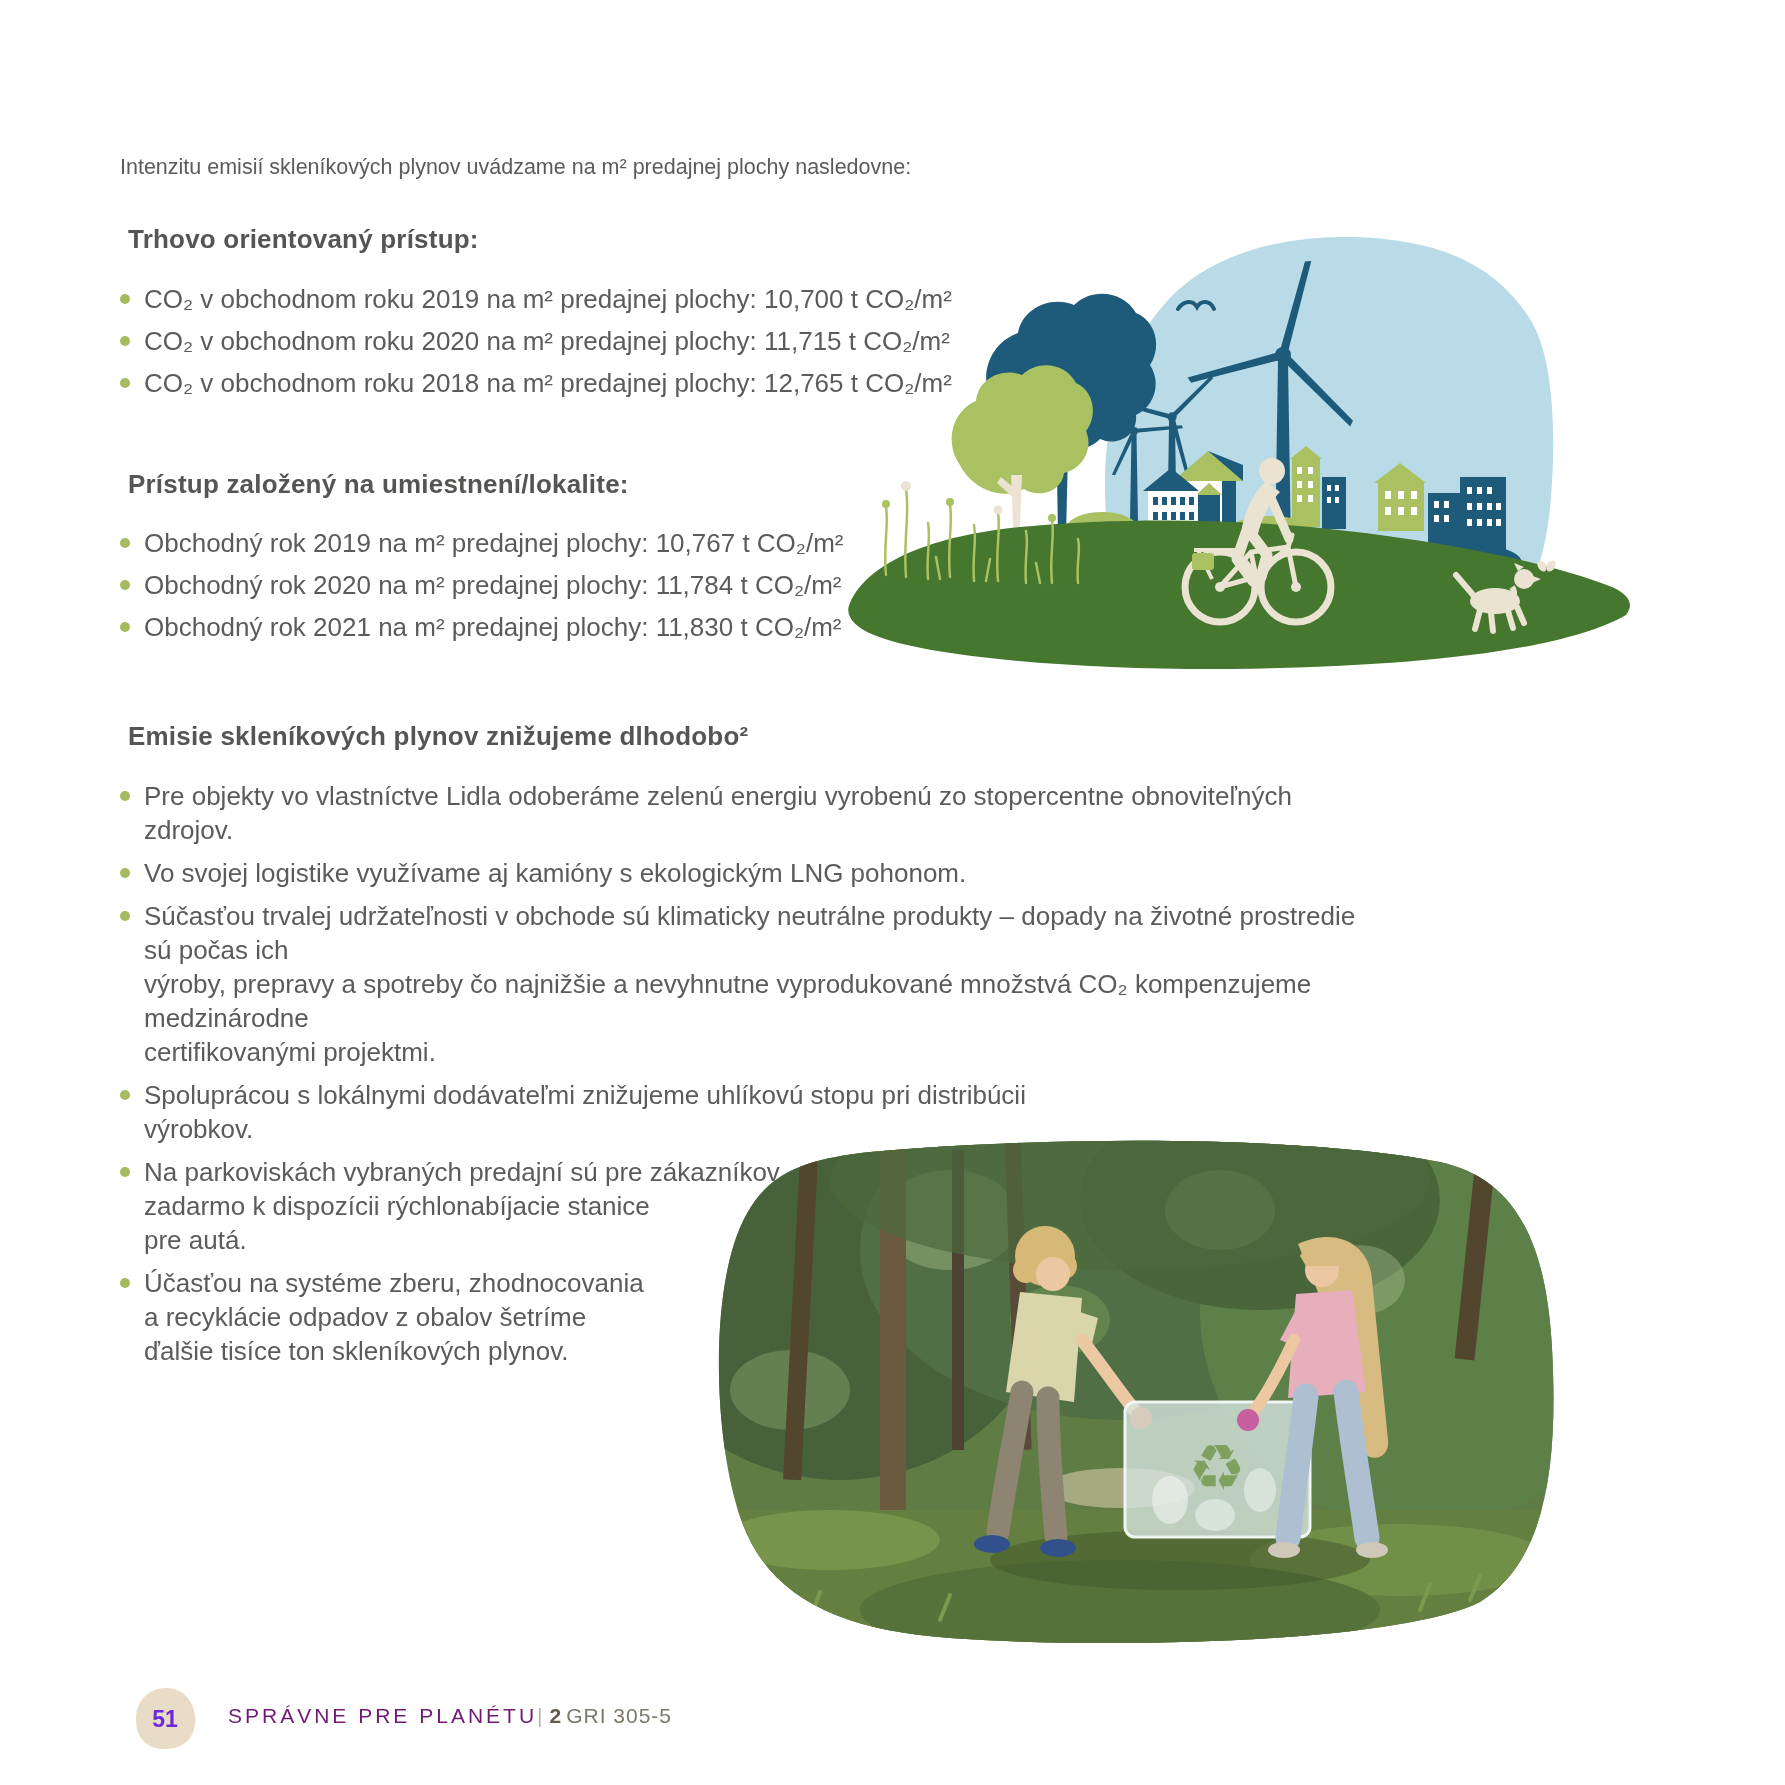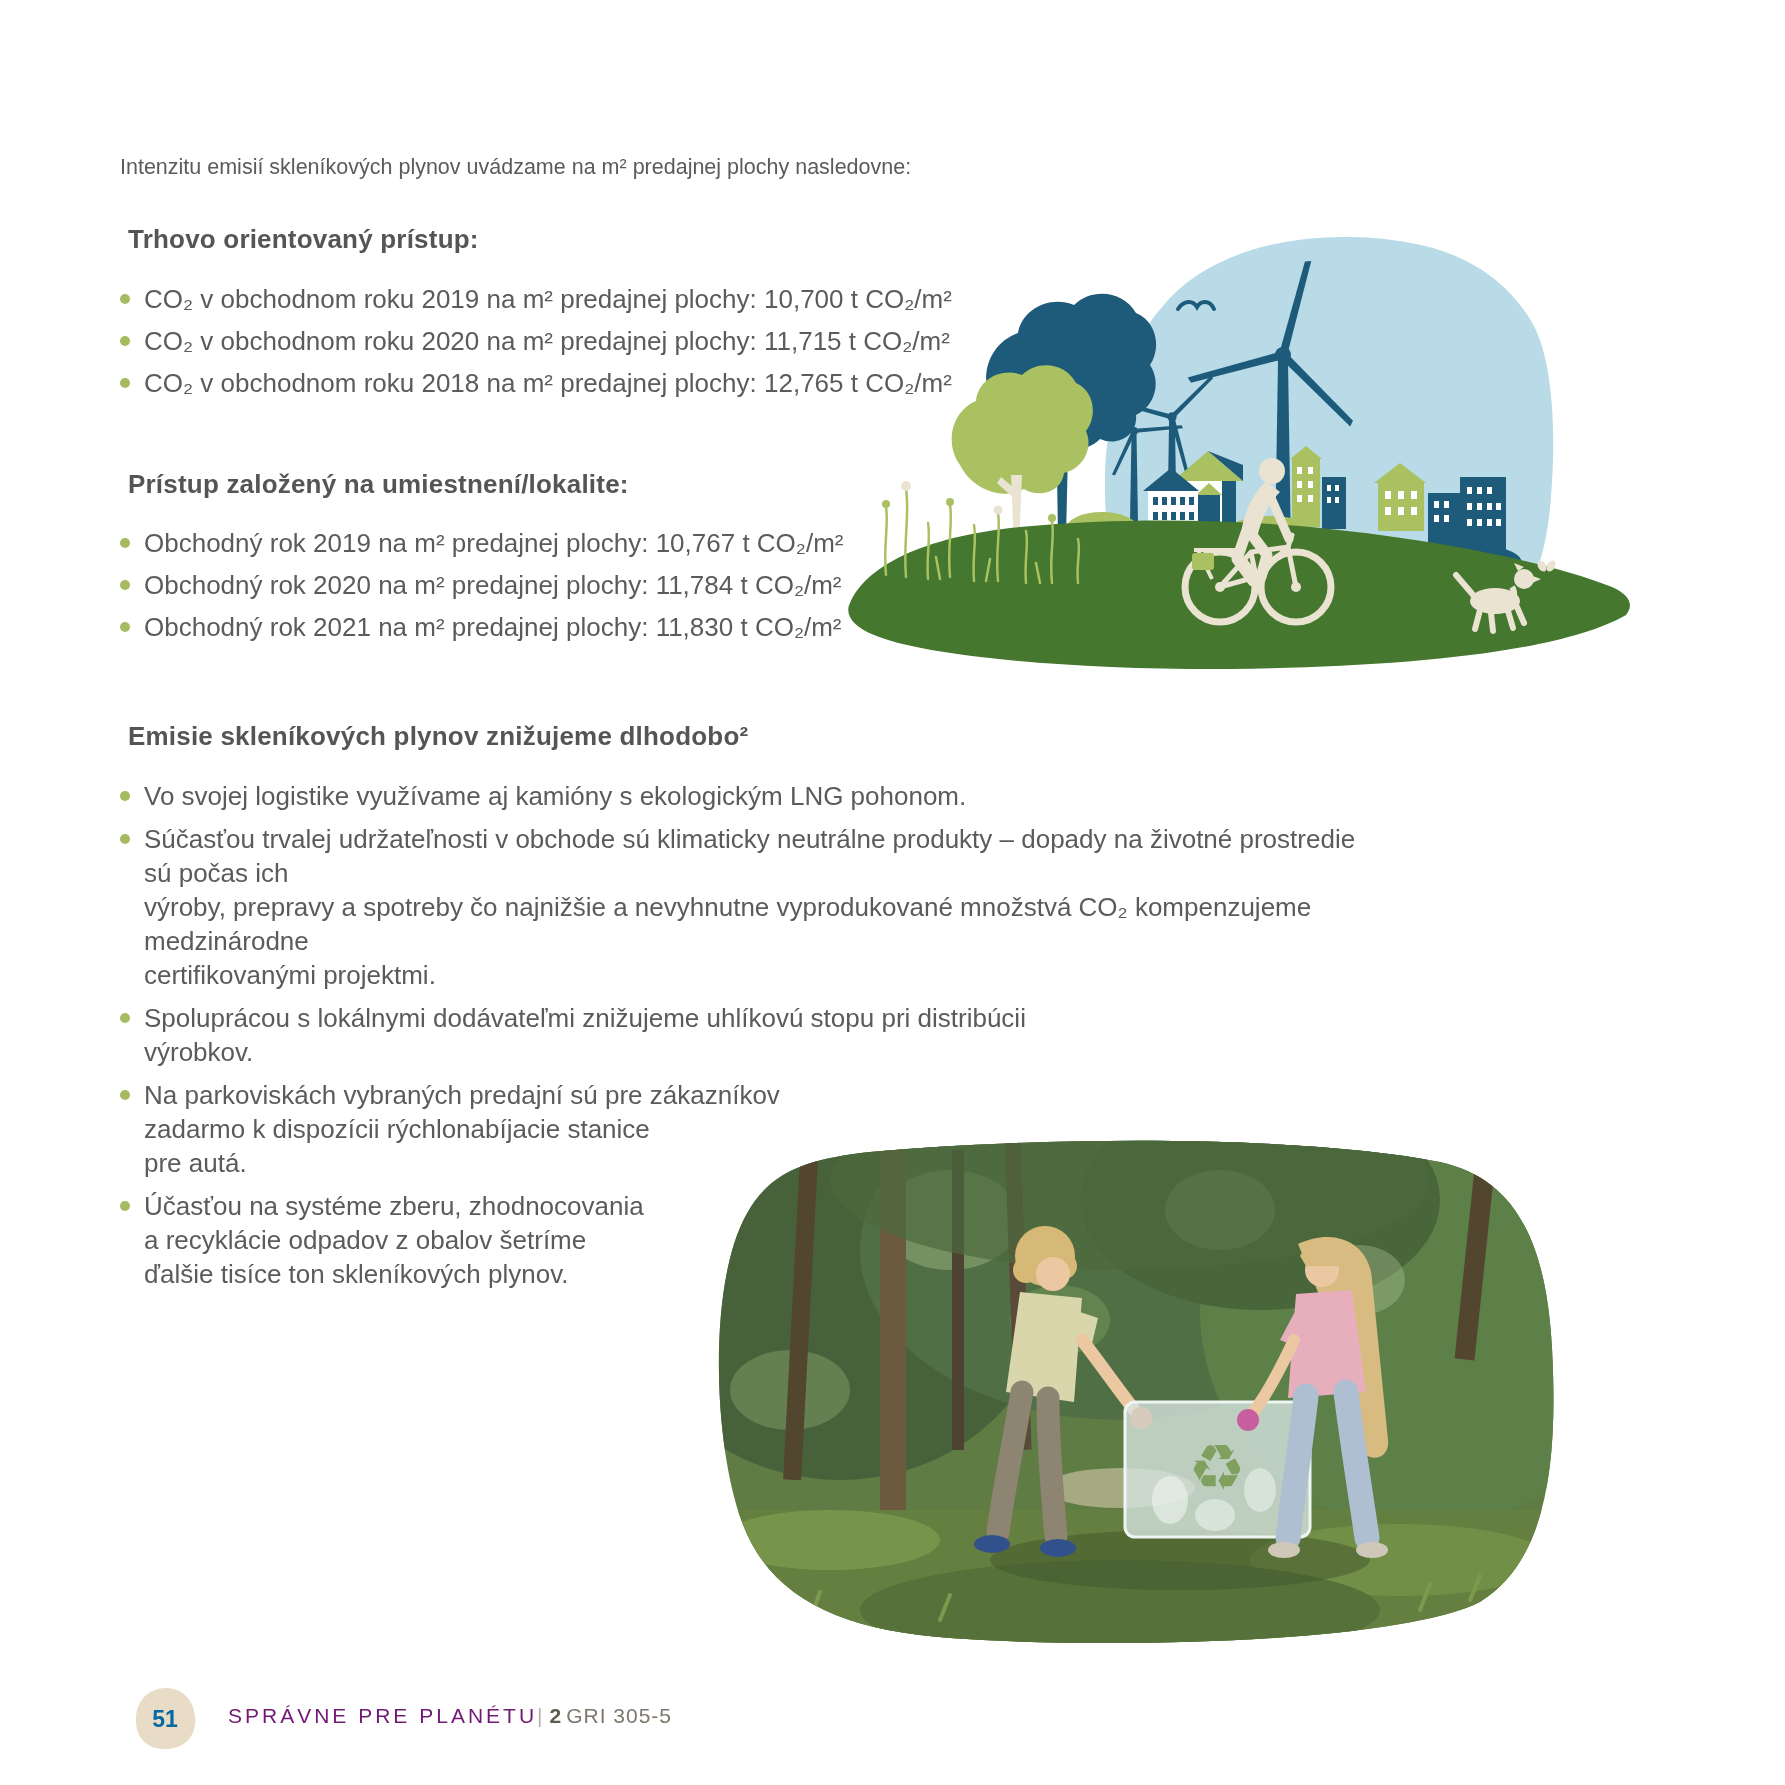--- a/index.html
+++ b/index.html
@@ -23,21 +23,21 @@
   #list-2{top:525px;}
   #list-3{top:779px;}
   .dot{position:absolute;left:0;top:13px;width:10px;height:10px;border-radius:50%;background:#a6ba5f;}
   ul.s3 .dot{top:12px;}
   .illustration{position:absolute;left:840px;top:225px;width:800px;height:450px;}
   .photo{position:absolute;left:700px;top:1140px;width:860px;height:510px;}
   .footer{position:absolute;left:0;top:1680px;width:1785px;height:80px;}
   .page-number-blob{position:absolute;left:133px;top:6px;width:64px;height:66px;}
   .page-number{
     position:absolute;left:133px;top:6px;width:64px;height:66px;display:flex;
-    align-items:center;justify-content:center;font-size:23px;font-weight:bold;color:#0369a1;
+    align-items:center;justify-content:center;font-size:23px;font-weight:bold;color:#6d28d9;
   }
   .footer-chapter{
     position:absolute;left:228px;top:24px;font-size:21px;letter-spacing:3px;color:#701a75;
   }
   .footer-ref{position:absolute;left:537px;top:24px;font-size:21px;letter-spacing:1px;color:#7d776c;}
   .footer-ref .pipe{color:#b7b2a8;margin-right:6px;}
   .footer-ref b{color:#5f594e;margin-right:4px;}
 </style>
 </head>
 <body>
@@ -55,20 +55,21 @@
 
   <h2 class="section-title" id="title-2">Prístup založený na umiestnení/lokalite:</h2>
   <ul class="bullets s12" id="list-2">
     <li><span class="dot"></span><span>Obchodný rok 2019 na m² predajnej plochy: 10,767 t CO₂/m²</span></li>
     <li><span class="dot"></span><span>Obchodný rok 2020 na m² predajnej plochy: 11,784 t CO₂/m²</span></li>
     <li><span class="dot"></span><span>Obchodný rok 2021 na m² predajnej plochy: 11,830 t CO₂/m²</span></li>
   </ul>
 
   <h2 class="section-title" id="title-3">Emisie skleníkových plynov znižujeme dlhodobo²</h2>
   <ul class="bullets s3" id="list-3">
+    <li><span class="dot"></span><span>Pre objekty vo vlastníctve Lidla odoberáme zelenú energiu vyrobenú zo stopercentne obnoviteľných zdrojov.</span></li>
     <li><span class="dot"></span><span>Vo svojej logistike využívame aj kamióny s ekologickým LNG pohonom.</span></li>
     <li><span class="dot"></span><span>Súčasťou trvalej udržateľnosti v obchode sú klimaticky neutrálne produkty – dopady na životné prostredie sú počas ich
 výroby, prepravy a spotreby čo najnižšie a nevyhnutne vyprodukované množstvá CO₂ kompenzujeme medzinárodne
 certifikovanými projektmi.</span></li>
     <li><span class="dot"></span><span>Spoluprácou s lokálnymi dodávateľmi znižujeme uhlíkovú stopu pri distribúcii
 výrobkov.</span></li>
     <li><span class="dot"></span><span>Na parkoviskách vybraných predajní sú pre zákazníkov
 zadarmo k dispozícii rýchlonabíjacie stanice
 pre autá.</span></li>
     <li><span class="dot"></span><span>Účasťou na systéme zberu, zhodnocovania

